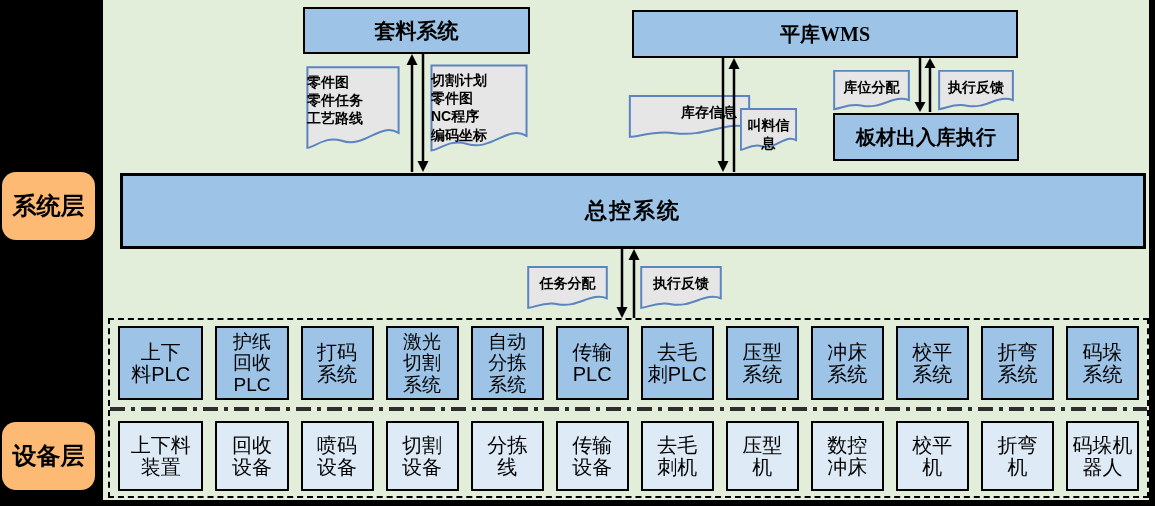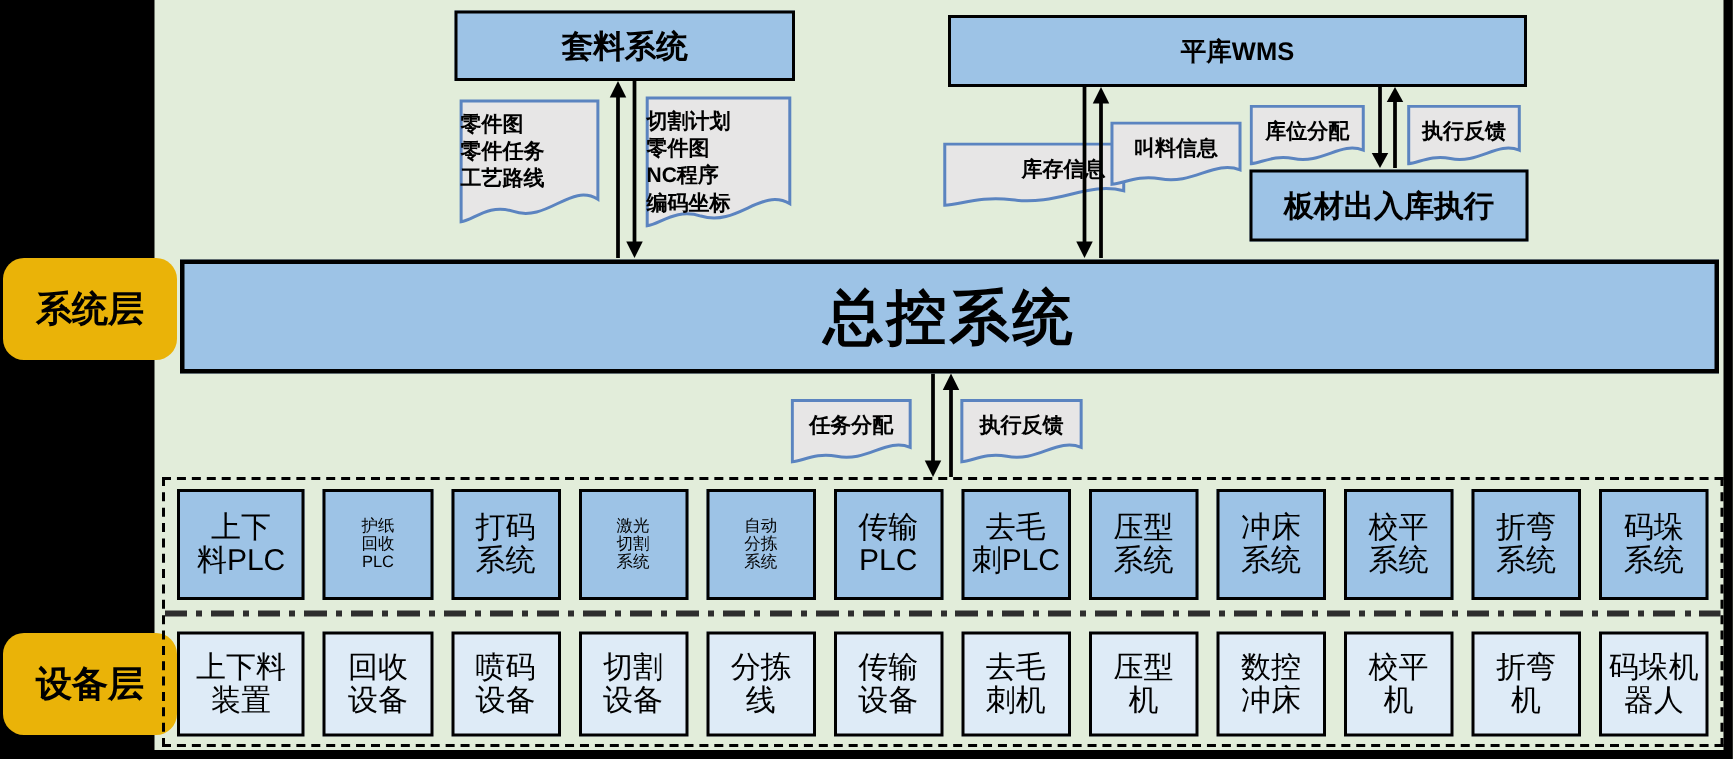--- a/index.html
+++ b/index.html
@@ -4,33 +4,33 @@
 <style>
   html,body{margin:0;padding:0;background:#000;}
   .canvas{
     position:relative;width:1155px;height:506px;background:#000;
     font-family:"Liberation Sans","DejaVu Sans",sans-serif;color:#000;
     overflow:hidden;
   }
   .panel{position:absolute;left:103px;top:0;width:1046px;height:500px;background:#E2EDDA;}
   
   .layer-label{
-    position:absolute;left:2px;width:116px;height:68px;background:#eab308;border-radius:14px;
+    position:absolute;left:2px;width:93px;height:68px;background:#fdba74;border-radius:14px;
     display:flex;align-items:center;justify-content:center;font-weight:bold;font-size:24px;
   }
   .layer-label.sys{top:172px;}
   .layer-label.dev{top:422px;}
   
   .bluebox{
     position:absolute;background:#9DC3E6;border:2px solid #000;box-sizing:border-box;
     display:flex;align-items:center;justify-content:center;font-weight:bold;
   }
   .nesting{left:303px;top:7px;width:227px;height:47px;font-size:21px;}
-  .wms{left:632px;top:10px;width:386px;height:48px;font-size:17px;}
-  .master{left:120px;top:173px;width:1026px;height:76px;font-size:40px;letter-spacing:2px;border-width:3px;}
+  .wms{left:632px;top:10px;width:386px;height:48px;font-size:20px;font-family:Liberation Serif, serif;}
+  .master{left:120px;top:173px;width:1026px;height:76px;font-size:22px;letter-spacing:2px;border-width:3px;}
   .boardio{left:833px;top:113px;width:186px;height:48px;font-size:20px;}
   
   .doc{position:absolute;}
   .doc svg{position:absolute;left:0;top:0;width:100%;height:100%;}
   .doc .doc-text{
     position:relative;display:block;font-weight:bold;font-size:14px;line-height:1.3;
     padding:7px 0 0 1px;white-space:pre-line;
   }
   .doc.center .doc-text{text-align:center;padding:8px 2px 0 2px;}
   
@@ -46,21 +46,21 @@
   .sep{
     position:absolute;left:0;right:0;top:87px;height:4px;
     background:repeating-linear-gradient(90deg,#2e2e2e 0 15px,transparent 15px 21px,#2e2e2e 21px 25px,transparent 25px 31px);
   }
   .ebox{
     flex:1;border:2px solid #000;box-sizing:border-box;
     display:flex;align-items:center;justify-content:center;text-align:center;
     font-size:20px;line-height:1.12;white-space:pre-line;
   }
   .ebox.first{flex:1.18;}
-  .ebox.small{font-size:11px;}
+  .ebox.small{font-size:19px;}
   .row-plc .ebox{background:#9DC3E6;}
   .row-dev .ebox{background:#DEEBF7;}
 </style>
 </head>
 <body>
 
 <div class="canvas">
   <div class="panel"></div>
 
   <div class="layer-label sys">系统层</div>
@@ -90,21 +90,21 @@
 编码坐标</span>
   </div>
 
   <div class="doc center" style="left:628px;top:95px;width:84px;height:46px;padding-left:39px;">
     <svg viewBox="0 0 100 100" preserveAspectRatio="none">
       <path d="M1.5,2 H98.5 V70 C79,56 63,92 38,83 C21,77 10,90 1.5,91 Z" fill="#E7E6E6" stroke="#5B84C0" stroke-width="2" vector-effect="non-scaling-stroke"></path>
     </svg>
     <span class="doc-text">库存信息</span>
   </div>
 
-  <div class="doc center" style="left:740px;top:81px;width:88px;height:46px;">
+  <div class="doc center" style="left:740px;top:108px;width:57px;height:46px;">
     <svg viewBox="0 0 100 100" preserveAspectRatio="none">
       <path d="M1.5,2 H98.5 V70 C79,56 63,92 38,83 C21,77 10,90 1.5,91 Z" fill="#E7E6E6" stroke="#5B84C0" stroke-width="2" vector-effect="non-scaling-stroke"></path>
     </svg>
     <span class="doc-text">叫料信息</span>
   </div>
 
   <div class="doc center" style="left:833px;top:70px;width:77px;height:43px;">
     <svg viewBox="0 0 100 100" preserveAspectRatio="none">
       <path d="M1.5,2 H98.5 V70 C79,56 63,92 38,83 C21,77 10,90 1.5,91 Z" fill="#E7E6E6" stroke="#5B84C0" stroke-width="2" vector-effect="non-scaling-stroke"></path>
     </svg>

